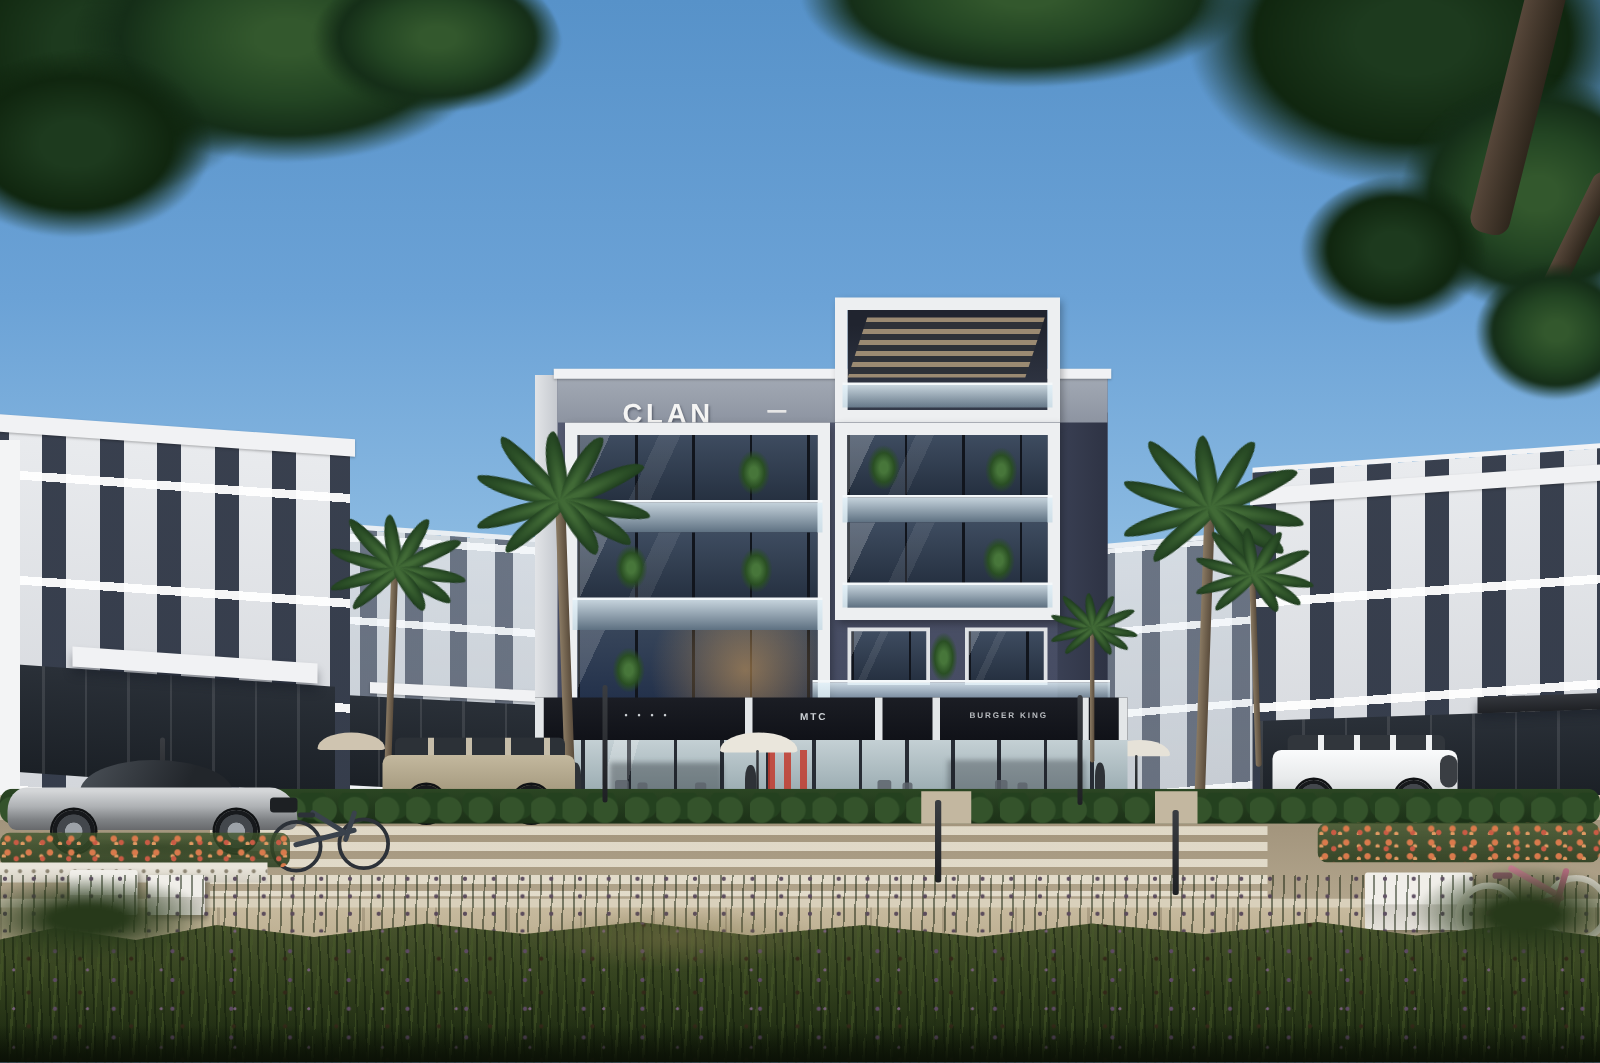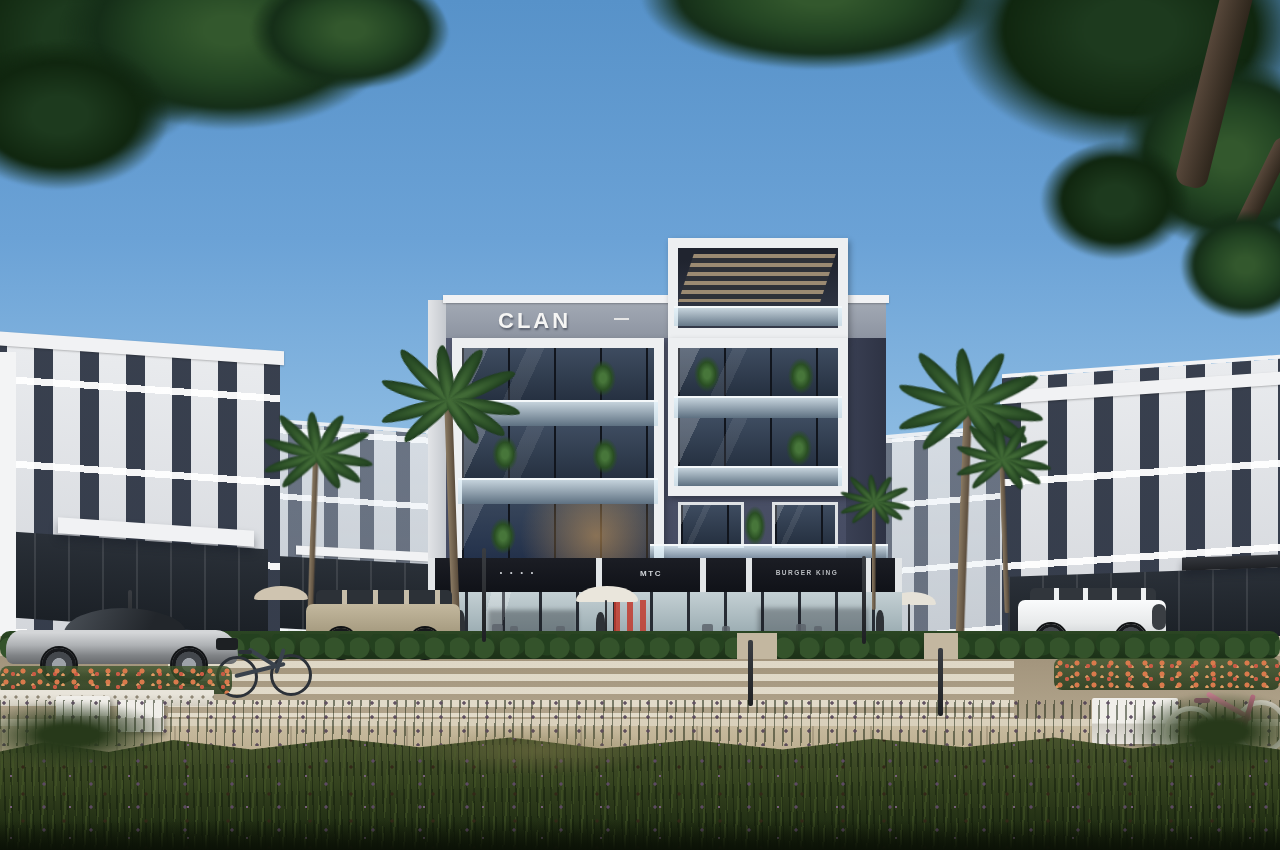--- a/index.html
+++ b/index.html
@@ -167,21 +167,21 @@
     <div class="post" style="left:908px;top:604px;height:36px;width:2px;"></div>
   </div>
 
   <div>
     <div class="facade-side" style="left:428px;top:300px;width:20px;height:352px;"></div>
     <div class="facade-main" style="left:446px;top:302px;width:440px;height:352px;"></div>
     <div style="left:846px;top:330px;width:40px;height:324px;background:linear-gradient(90deg,#3a4054,#2e3344);"></div>
     <div class="facade-band" style="left:446px;top:302px;width:440px;height:36px;"></div>
     <div class="coping" style="left:443px;top:295px;width:446px;height:8px;"></div>
 
-    <div style="left:498px;top:308px;width:150px;height:28px;">
+    <div style="left:498px;top:318px;width:150px;height:28px;">
       <span class="clan" style="position:static;">CLAN</span>
       <span class="clan-sub" style="left:116px;top:8px;">
           <i></i>
           <i></i>
         </span>
     </div>
 
     <div class="frame" style="left:452px;top:338px;width:212px;height:254px;">
       <div class="floor" style="position:relative;height:78px;">
         <div class="glaz" style="top:0;height:54px;"></div>

